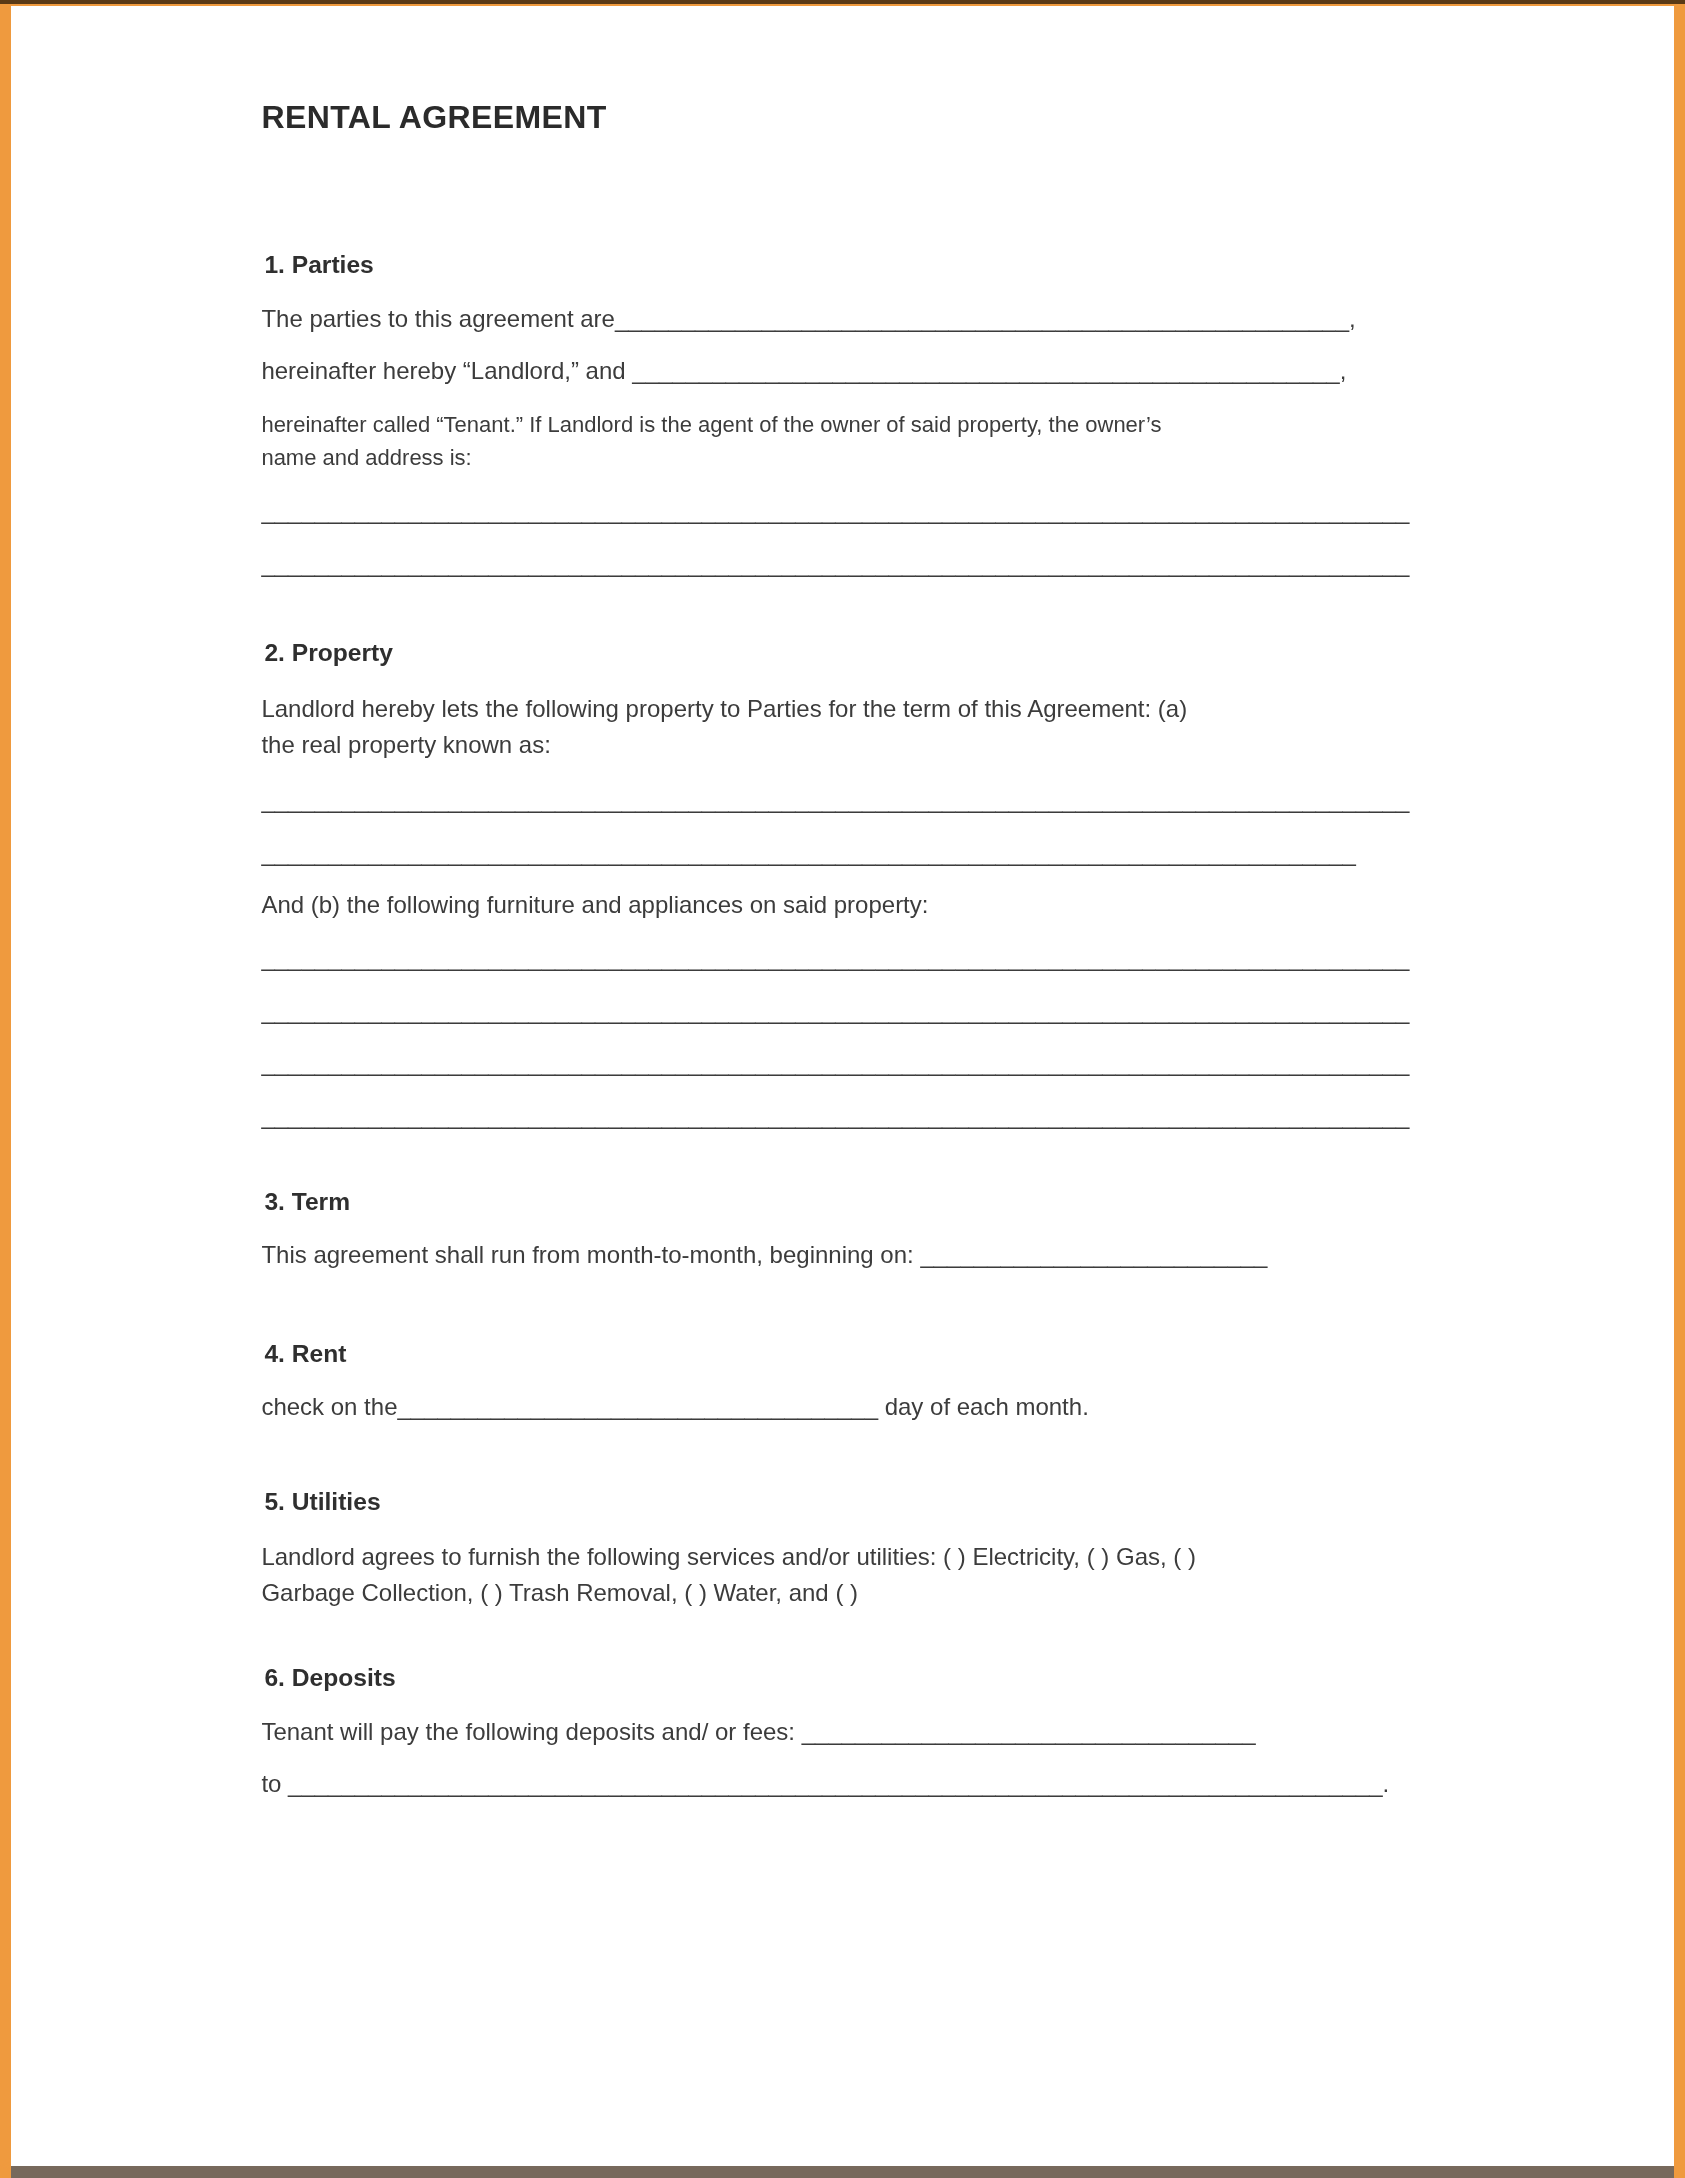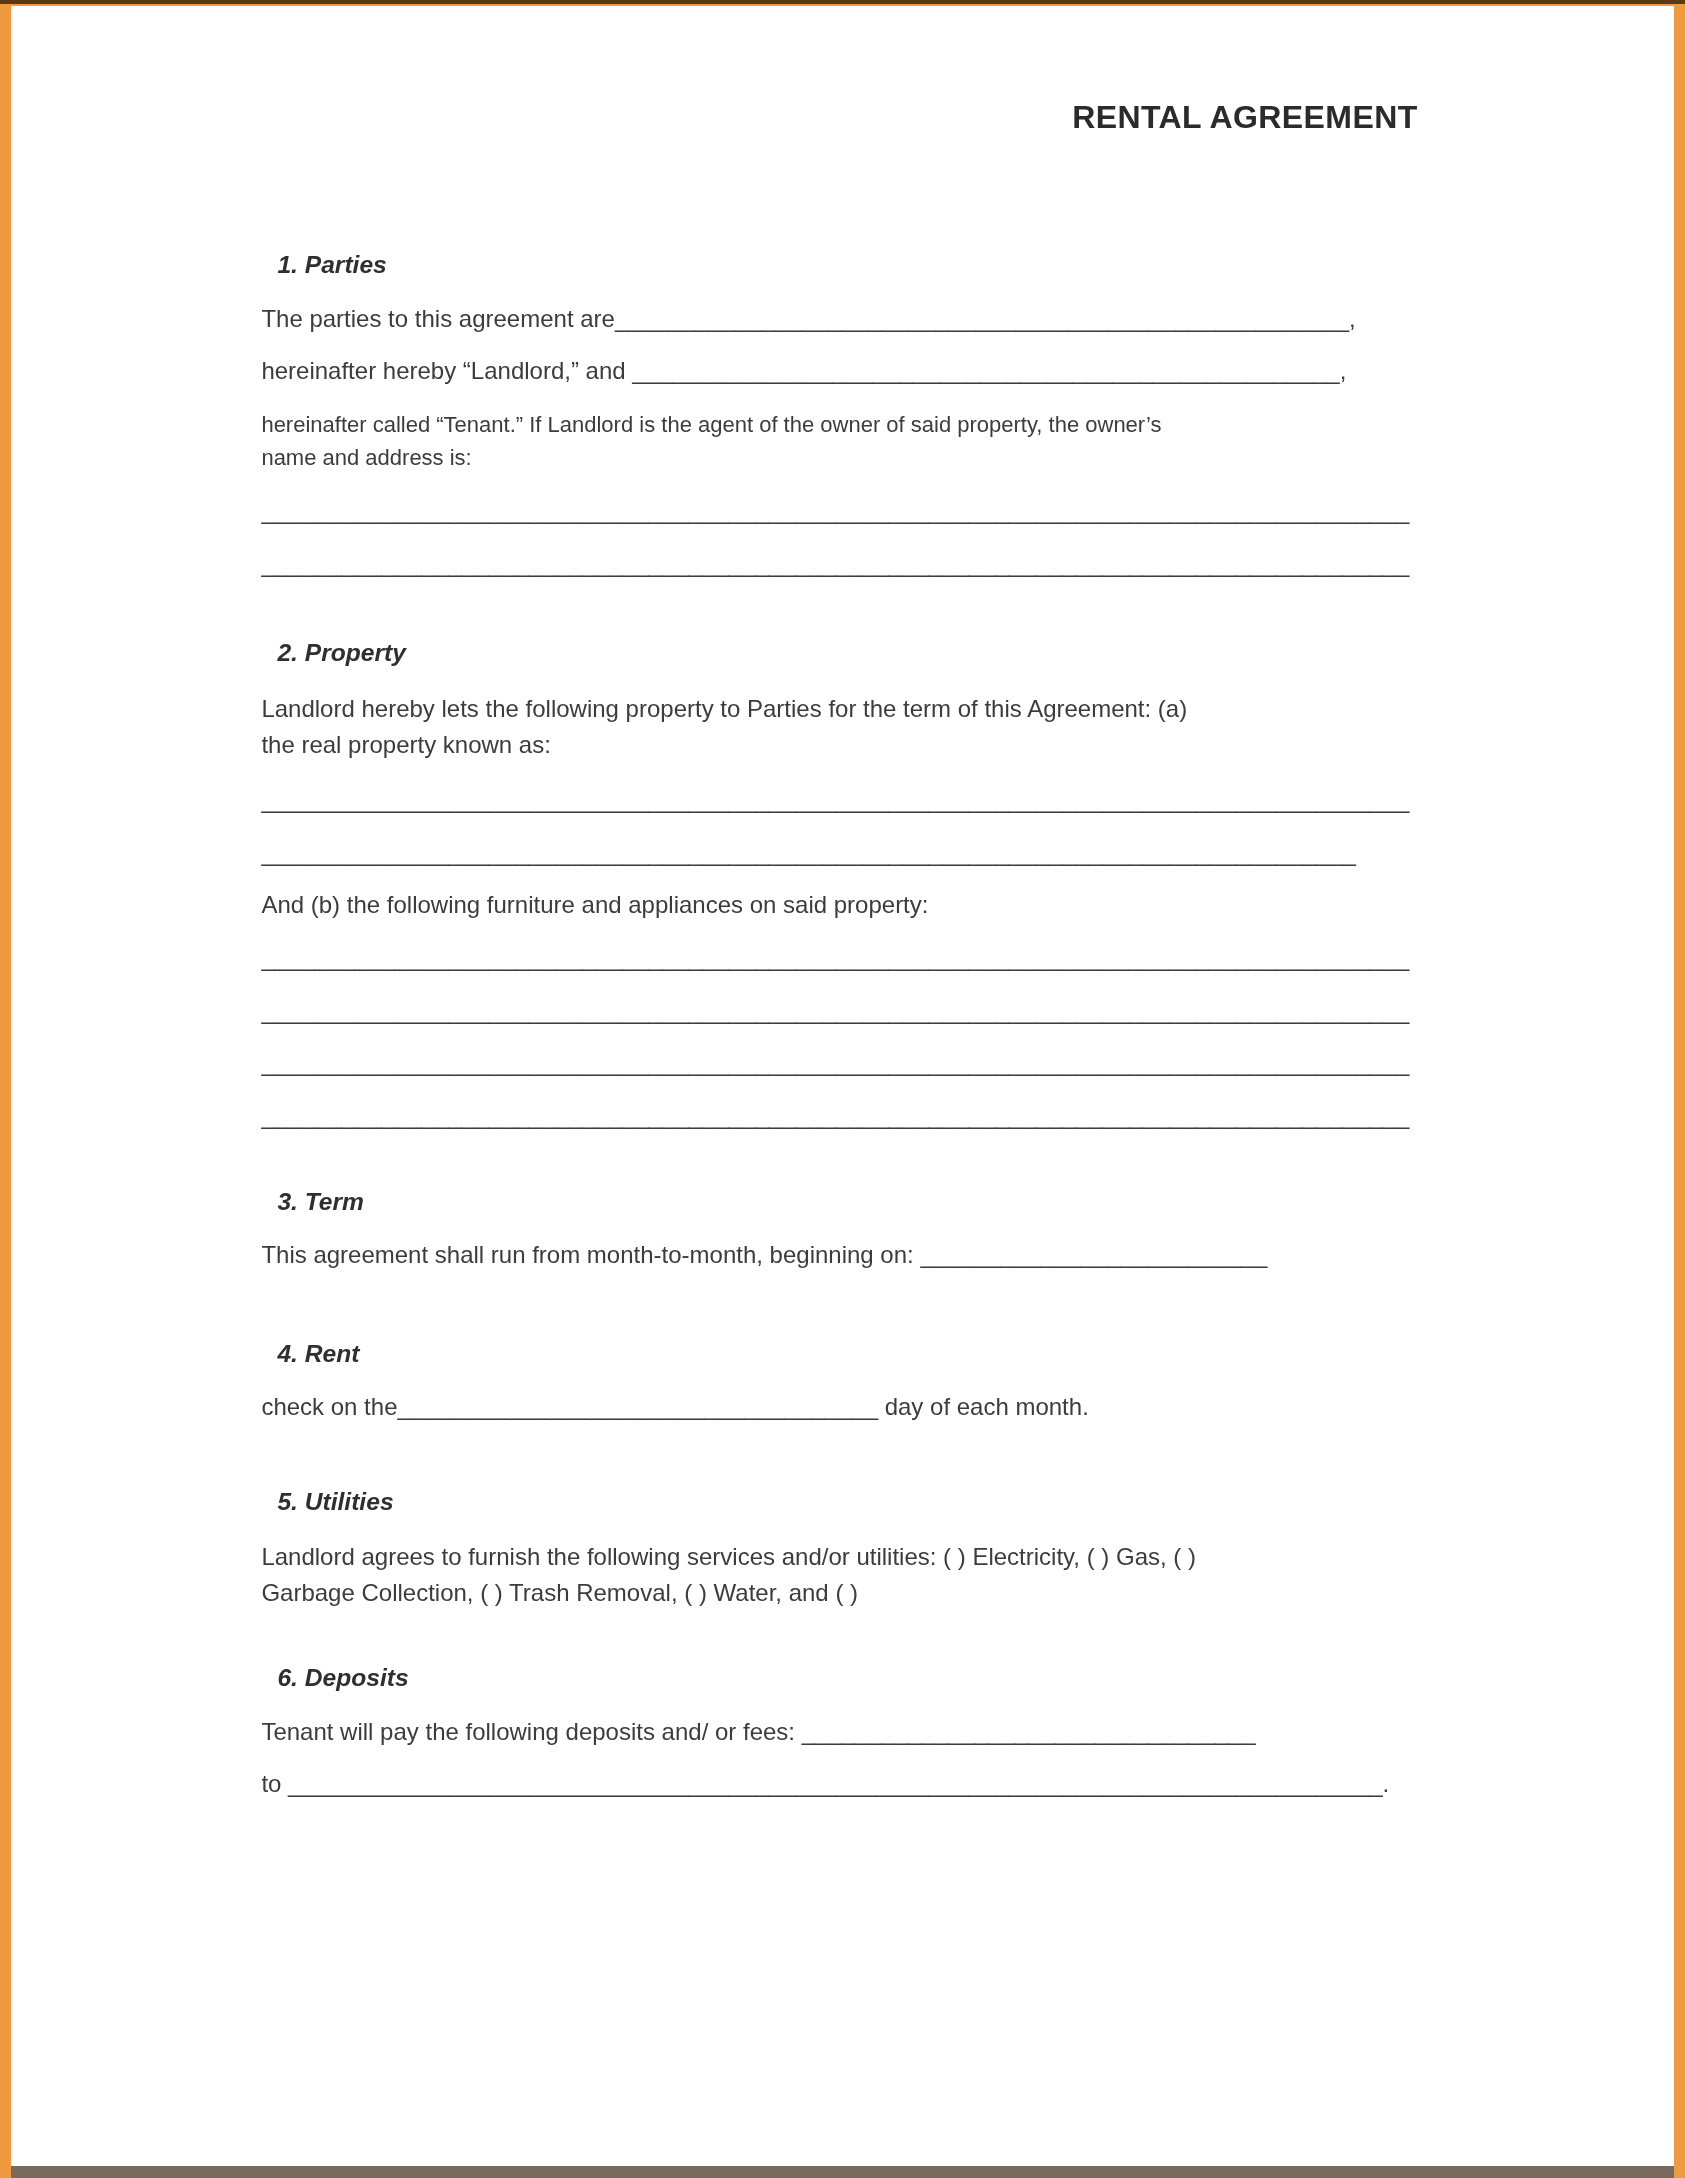--- a/index.html
+++ b/index.html
@@ -39,33 +39,32 @@
   }
   .doc {
     padding: 90px 256px 0 250px;
     color: #3c3c3c;
     font-size: 24px;
     line-height: 1.32;
     overflow: hidden;
   }
   .title {
     margin: 0;
-    text-align: right;
+    text-align: left;
     font-size: 32px;
     font-weight: bold;
     color: #2b2b2b;
     letter-spacing: 0.4px;
   }
   section { margin: 0; }
   h2 {
-    margin: 16px;
+    margin: 3px;
     font-size: 24.6px;
     font-weight: bold;
     color: #2f2f2f;
-    font-style: italic;
   }
   p.ln {
     margin: 21px 0 0 0;
     white-space: nowrap;
   }
   p.prewrap {
     white-space: pre-line;
     line-height: 1.5;
   }
   p.small { font-size: 22px; }

